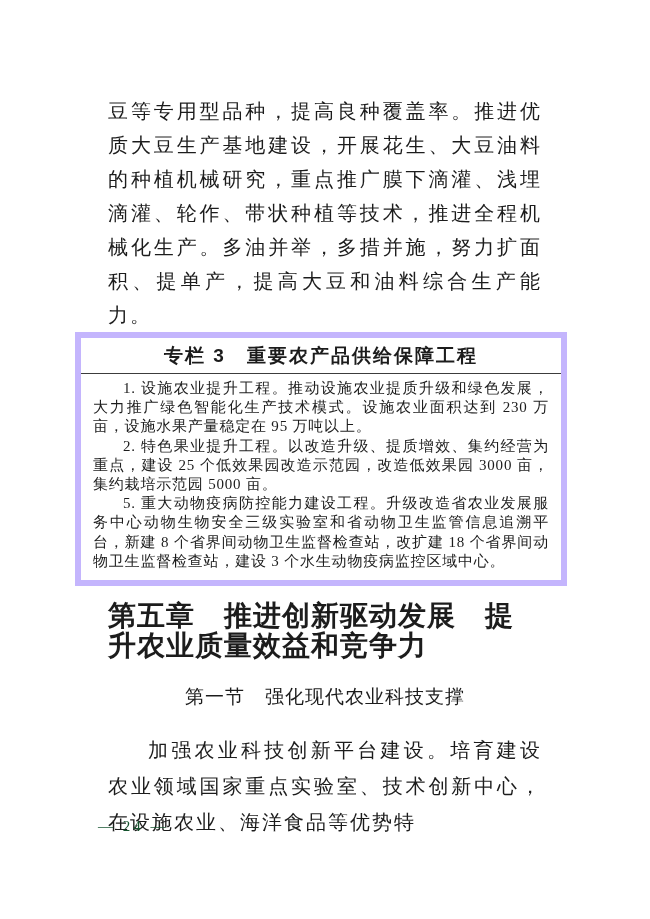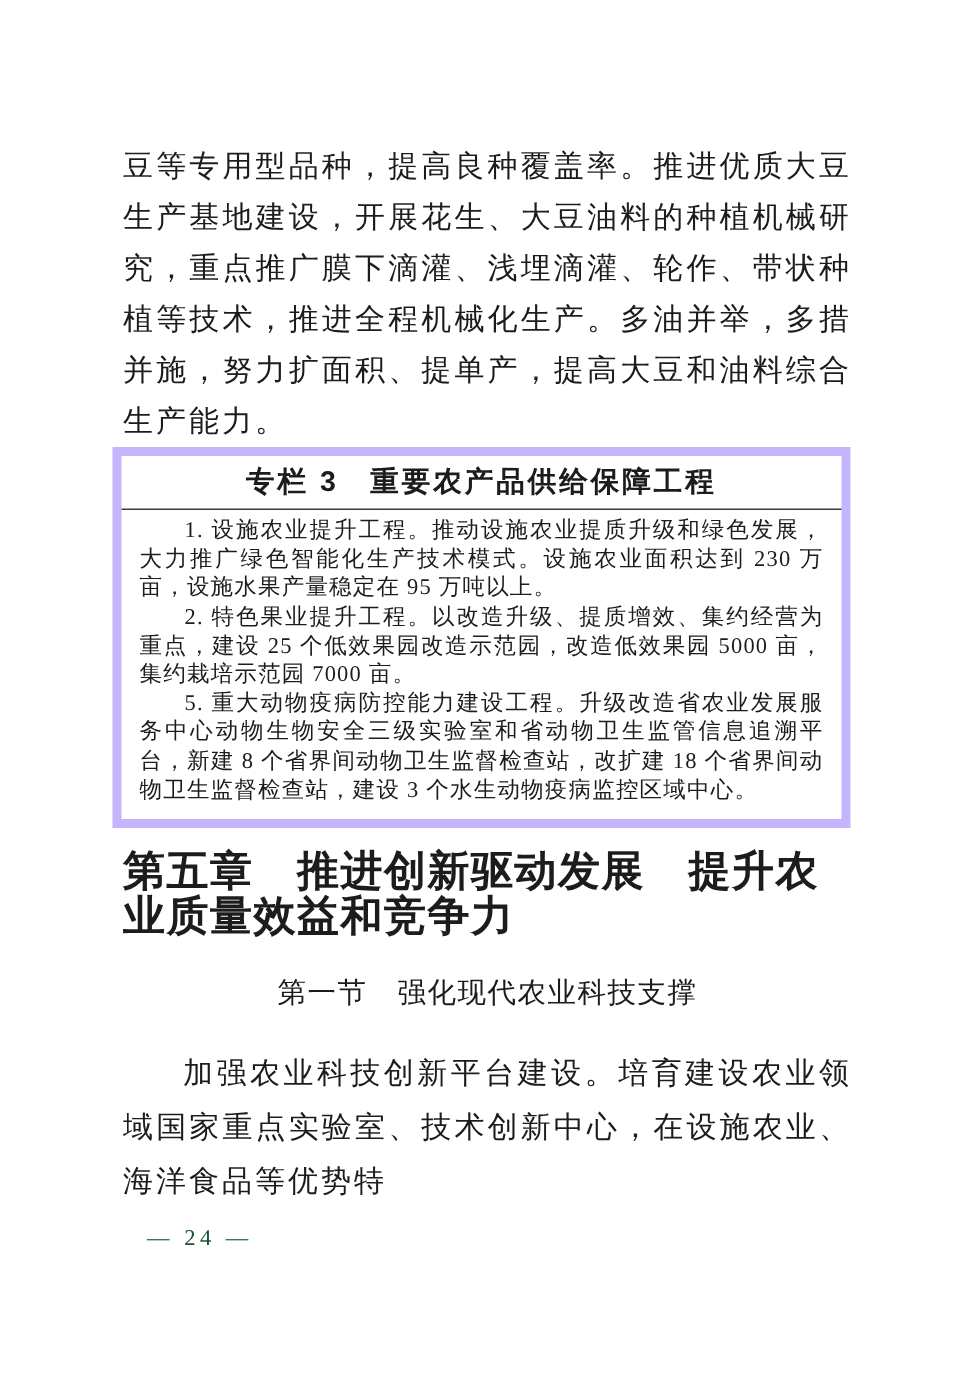--- a/index.html
+++ b/index.html
@@ -13,21 +13,21 @@
     height: 919px;
     margin: 0 auto;
     background: #ffffff;
     color: #1c1c1c;
     font-family: "Liberation Serif", "DejaVu Serif", serif;
     overflow: hidden;
     box-sizing: border-box;
     padding-top: 94px;
   }
   .content {
-    margin: 0 82px;
+    margin: 0 108px;
   }
   p { margin: 0; }
 
   .body-para {
     font-size: 20px;
     line-height: 34px;
     letter-spacing: 2px;
     text-align: justify;
     text-justify: inter-character;
   }
@@ -99,21 +99,21 @@
 <div class="page">
 
   <div class="content">
     <p class="body-para">豆等专用型品种，提高良种覆盖率。推进优质大豆生产基地建设，开展花生、大豆油料的种植机械研究，重点推广膜下滴灌、浅埋滴灌、轮作、带状种植等技术，推进全程机械化生产。多油并举，多措并施，努力扩面积、提单产，提高大豆和油料综合生产能力。</p>
   </div>
 
   <div class="callout">
     <div class="callout-title">专栏 3　重要农产品供给保障工程</div>
     <div class="callout-body">
       <p class="callout-item">1. 设施农业提升工程。推动设施农业提质升级和绿色发展，大力推广绿色智能化生产技术模式。设施农业面积达到 230 万亩，设施水果产量稳定在 95 万吨以上。</p>
-      <p class="callout-item">2. 特色果业提升工程。以改造升级、提质增效、集约经营为重点，建设 25 个低效果园改造示范园，改造低效果园 5000 亩，集约栽培示范园 7000 亩。</p>
+      <p class="callout-item">2. 特色果业提升工程。以改造升级、提质增效、集约经营为重点，建设 25 个低效果园改造示范园，改造低效果园 3000 亩，集约栽培示范园 5000 亩。</p>
       <p class="callout-item">5. 重大动物疫病防控能力建设工程。升级改造省农业发展服务中心动物生物安全三级实验室和省动物卫生监管信息追溯平台，新建 8 个省界间动物卫生监督检查站，改扩建 18 个省界间动物卫生监督检查站，建设 3 个水生动物疫病监控区域中心。</p>
     </div>
   </div>
 
   <div class="content">
     <h2 class="chapter-heading">第五章　推进创新驱动发展　提升农业质量效益和竞争力</h2>
     <h3 class="section-heading">第一节　强化现代农业科技支撑</h3>
     <p class="body-para indent-2em para-bottom">加强农业科技创新平台建设。培育建设农业领域国家重点实验室、技术创新中心，在设施农业、海洋食品等优势特</p>
   </div>
 

